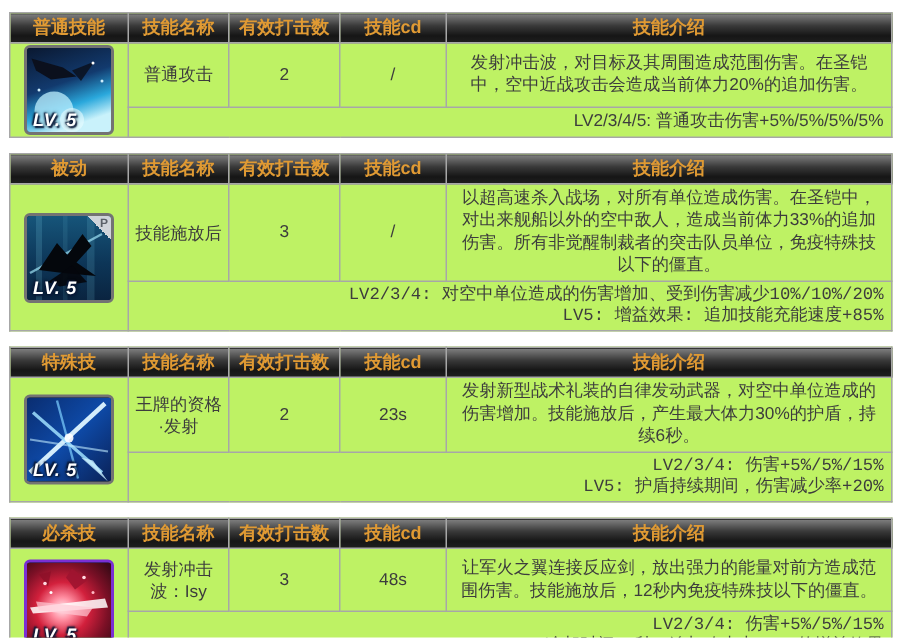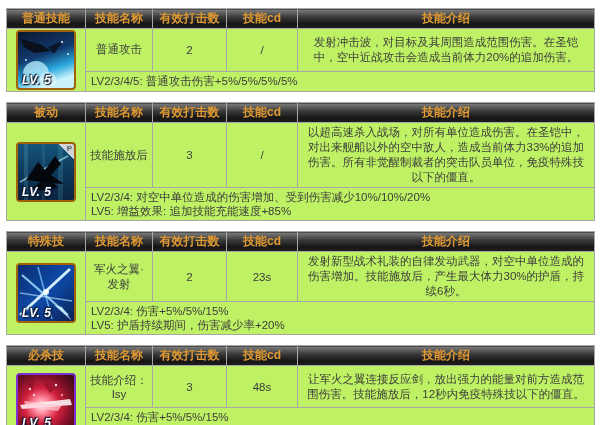--- a/index.html
+++ b/index.html
@@ -9,44 +9,44 @@
     background:#ffffff;
     font-family:"Liberation Sans","DejaVu Sans",sans-serif;
     font-size:11.5px; color:#3d3d3d;
     padding-top:8px;
   }
   table.skill-table {
     border-collapse:collapse; table-layout:fixed;
     width:589px; margin:0 0 10px 6px;
     background:#bef264;
   }
-  .skill-table th, .skill-table td { border:1px solid #a7a7a7; }
+  .skill-table th, .skill-table td { border:1px solid #a7a7a7;text-align:right; }
   .skill-table th {
     height:20px; padding:1px 0;
     background:linear-gradient(180deg,#7e7e7e 0%,#3a3a3a 40%,#161616 75%,#1e1e1e 100%);
     color:#e09a33; font-weight:bold; font-size:12px; text-align:center;
   }
   col.w-type { width:79px; }
   col.w-name { width:67px; }
   col.w-hits { width:74px; }
   col.w-cd   { width:71px; }
   td.c { text-align:center; vertical-align:middle; padding:2px 3px; }
   td.desc { text-align:center; vertical-align:middle; padding:2px 6px; line-height:15px; }
   td.lv-cell { padding:2px 5px; vertical-align:middle; }
   .lv-line { line-height:14px; }
   .lv-line:empty { display:none; }
   tr.row-body td { height:42px; }
   tr.row-body.tall td { height:46px; }
   tr.row-lv td { height:20px; }
-  tr.row-lv.tall td { height:30px; }
+  tr.row-lv.tall td { height:30px;font-family:Liberation Mono, monospace; }
 
   td.icon-cell { text-align:center; vertical-align:middle; padding:1px; }
   .skill-icon {
     position:relative; width:60px; height:60px; margin:0 auto;
-    border:2px solid #a16207; border-radius:4px; overflow:hidden;
+    border:2px solid #737373; border-radius:4px; overflow:hidden;
     background:#0a1a33;
   }
   .skill-icon svg { display:block; width:56px; height:56px; }
   .skill-icon.ultimate { border-color:#7b2fd4; }
   .lv-label {
     position:absolute; left:4px; bottom:1px;
     color:#ffffff; font-weight:bold; font-style:italic; font-size:12px;
     text-shadow:-1px -1px 1px #0a1a3a, 1px 1px 1px #0a1a3a, 0 0 3px #000;
     letter-spacing:0.5px; pointer-events:none;
   }
@@ -201,21 +201,21 @@
           <line x1="4" y1="10" x2="50" y2="50" stroke="#9fe0ff" stroke-width="2.2" opacity="0.85"></line>
           <line x1="20" y1="2" x2="34" y2="54" stroke="#7fd0ff" stroke-width="1.6" opacity="0.7"></line>
           <line x1="2" y1="28" x2="54" y2="36" stroke="#bfeaff" stroke-width="1.4" opacity="0.6"></line>
           <polygon points="36,40 54,56 44,42" fill="#c9f0ff" opacity="0.8"></polygon>
           <circle cx="28" cy="27" r="3" fill="#ffffff" opacity="0.9"></circle>
         </svg>
 
         <span class="lv-label">LV. 5</span>
       </div>
     </td>
-    <td class="c">军火之翼·发射</td>
+    <td class="c">王牌的资格·发射</td>
     <td class="c">2</td>
     <td class="c">23s</td>
     <td class="desc">发射新型战术礼装的自律发动武器，对空中单位造成的伤害增加。技能施放后，产生最大体力30%的护盾，持续6秒。</td>
   </tr>
   <tr class="row-lv tall">
     <td colspan="4" class="lv-cell">
       <div class="lv-line">LV2/3/4: 伤害+5%/5%/15%</div>
       <div class="lv-line">LV5: 护盾持续期间，伤害减少率+20%</div>
     </td>
   </tr>
@@ -258,21 +258,21 @@
           <polygon points="8,8 16,6 14,16" fill="#8c1028" opacity="0.8"></polygon>
           <circle cx="12" cy="14" r="1.2" fill="#ffd9e0"></circle>
               <circle cx="38" cy="10" r="1.2" fill="#ffd9e0"></circle>
           <circle cx="16" cy="20" r="1" fill="#fff"></circle>
               <circle cx="44" cy="20" r="1" fill="#ffb9c4"></circle>
         </svg>
 
         <span class="lv-label">LV. 5</span>
       </div>
     </td>
-    <td class="c">技能介绍：Isy</td>
+    <td class="c">发射冲击波：Isy</td>
     <td class="c">3</td>
     <td class="c">48s</td>
     <td class="desc">让军火之翼连接反应剑，放出强力的能量对前方造成范围伤害。技能施放后，12秒内免疫特殊技以下的僵直。</td>
   </tr>
   <tr class="row-lv tall">
     <td colspan="4" class="lv-cell">
       <div class="lv-line">LV2/3/4: 伤害+5%/5%/15%</div>
       <div class="lv-line">LV5: 冷却时间-6秒。追加攻击力+15%的增益效果</div>
     </td>
   </tr>

